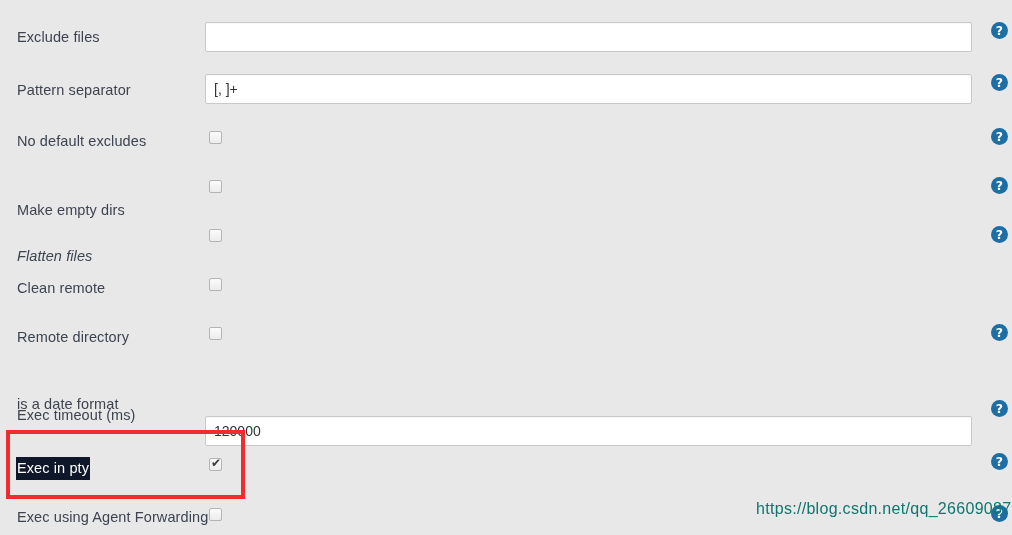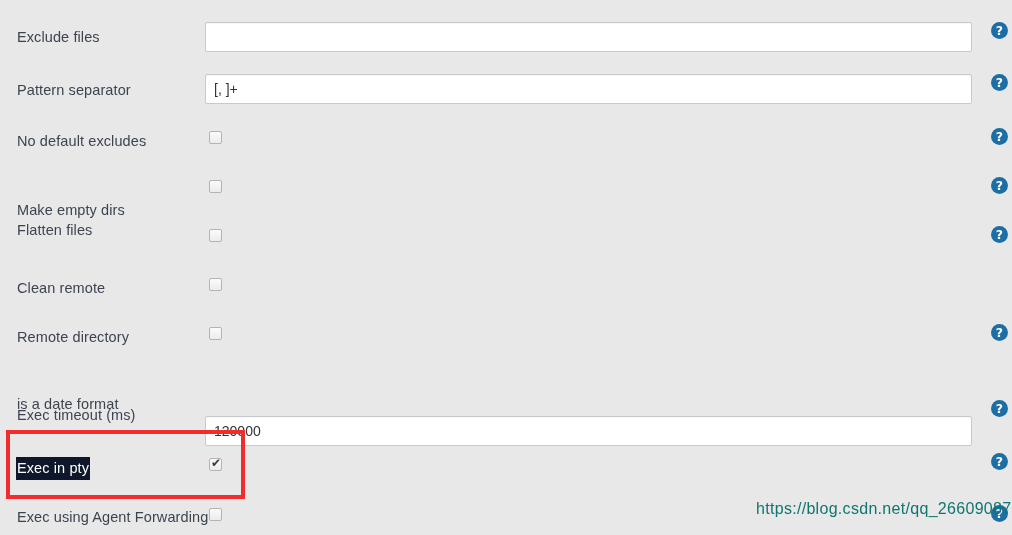--- a/index.html
+++ b/index.html
@@ -140,21 +140,21 @@
       <div class="row-label" style="top: 132px;">No default excludes</div>
       <div class="checkbox" style="top: 131px;"></div>
       <div class="help-icon" style="top: 128px;">?</div>
     </div>
     <div class="form-row" style="top: 0px;">
       <div class="row-label" style="top: 181px; margin-top: 20px;">Make empty dirs</div>
       <div class="checkbox" style="top: 180px;"></div>
       <div class="help-icon" style="top: 177px;">?</div>
     </div>
     <div class="form-row" style="top: 0px;">
-      <div class="row-label" style="top: 221px;">Flatten files</div>
+      <div class="row-label" style="top: 247px; font-style: italic;">Flatten files</div>
       <div class="checkbox" style="top: 229px;"></div>
       <div class="help-icon" style="top: 226px;">?</div>
     </div>
     <div class="form-row" style="top: 0px;">
       <div class="row-label" style="top: 279px;">Clean remote</div>
       <div class="checkbox" style="top: 278px;"></div>
     </div>
     <div class="form-row" style="top: 0px;">
       <div class="row-label" style="top: 328px;">Remote directory</div>
       <div class="row-label" style="top: 375px; margin-top: 20px;">is a date format</div>

